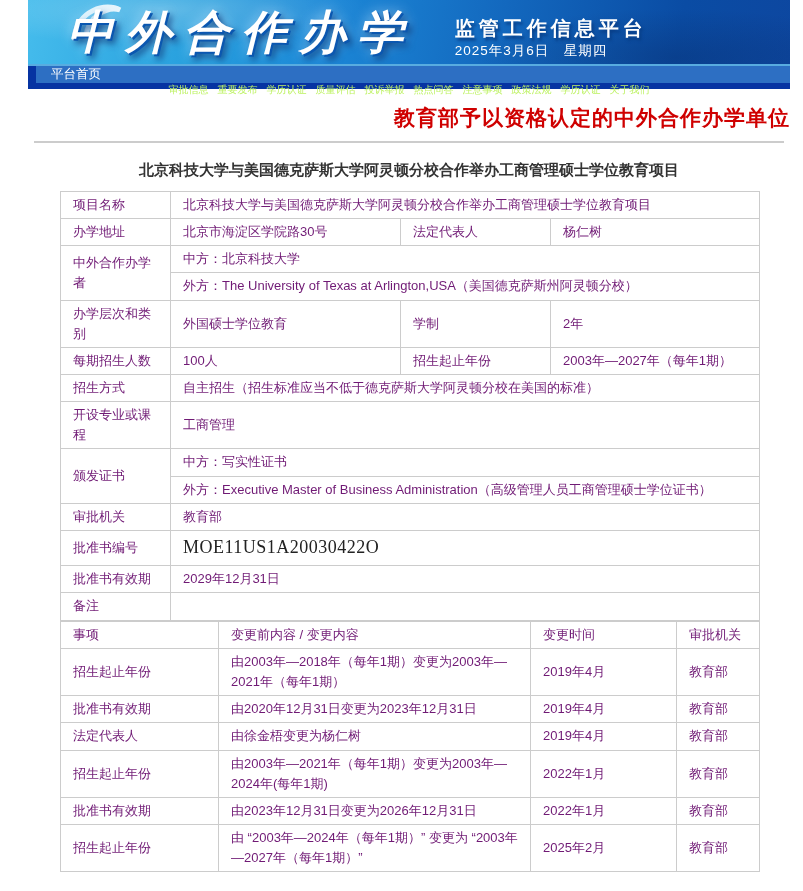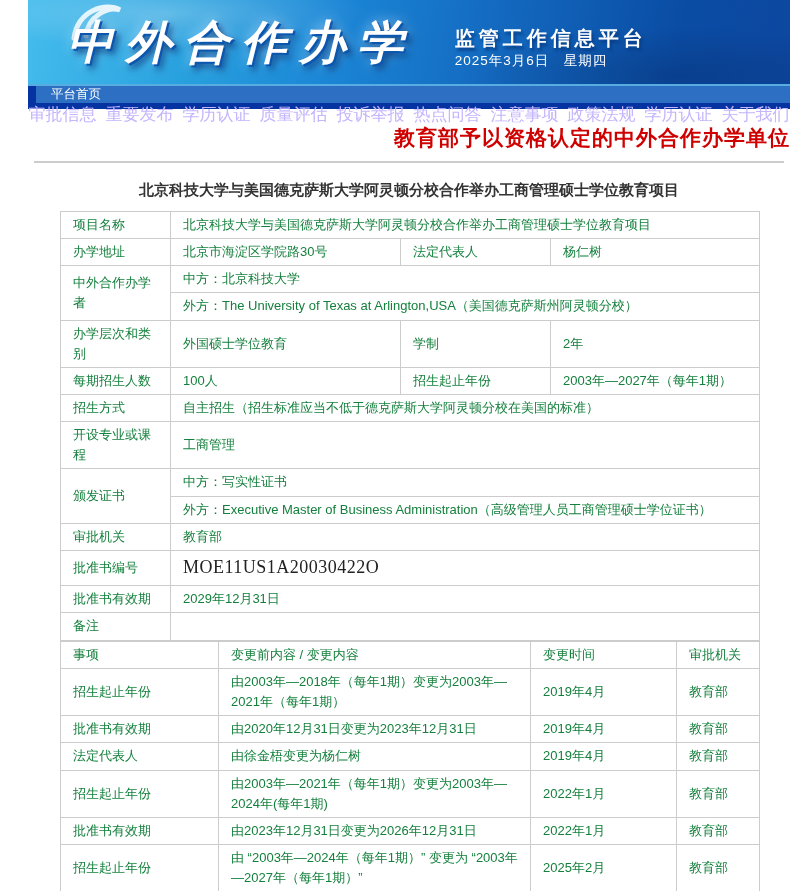--- a/index.html
+++ b/index.html
@@ -7,21 +7,21 @@
     width: 803px;
     background: #ffffff;
     font-family: "Liberation Sans", "DejaVu Sans", sans-serif;
     color: #444;
   }
   .page { width: 762px; margin-left: 28px; }
 
   
   .banner {
     position: relative;
-    height: 84px;
+    height: 64px;
     display: flex;
     align-items: center;
     overflow: hidden;
     background: linear-gradient(100deg, #45bcec 0%, #28a0de 22%, #1b86d6 40%, #1368be 62%, #0a4ca4 85%, #0d47a0 100%);
   }
   .banner::after {
     content: "";
     position: absolute; inset: 0;
     background:
       radial-gradient(ellipse 340px 60px at 18% 15%, rgba(255,255,255,0.25), rgba(255,255,255,0) 60%),
@@ -66,21 +66,21 @@
     display: flex; align-items: center;
     padding: 0 15px;
     cursor: pointer;
     white-space: nowrap;
   }
   .nav-items {
     flex: 1;
     display: flex; align-items: center; justify-content: center;
     gap: 9px;
   }
-  .nav-item { color: #c4b5fd; font-size: 17px; cursor: pointer; white-space: nowrap; }
+  .nav-item { color: #bef264; font-size: 10px; cursor: pointer; white-space: nowrap; }
 
   
   .page-title {
     margin: 15px 0 9px;
     text-align: right;
     color: #cf0000;
     font-size: 21px;
     font-weight: bold;
     letter-spacing: 1px;
   }
@@ -90,21 +90,21 @@
     font-size: 15px; font-weight: bold; color: #333;
     margin: 0 20px 11px;
   }
   table { border-collapse: collapse; table-layout: fixed; width: 700px; margin-left: 32px; }
   td, th {
     border: 1px solid #cccccc;
     padding: 3px 12px;
     font-size: 13px;
     font-weight: normal;
     text-align: left;
-    color: #15803d;
+    color: #701a75;
     line-height: 1.55;
     vertical-align: middle;
     word-break: break-word;
     background: #ffffff;
   }
   .license-no {
     font-family: "Liberation Serif", "DejaVu Serif", serif;
     font-size: 18px; color: #222; letter-spacing: 0.5px; margin-left: 36px;
   }
   .remarks-cell { height: 28px; }

